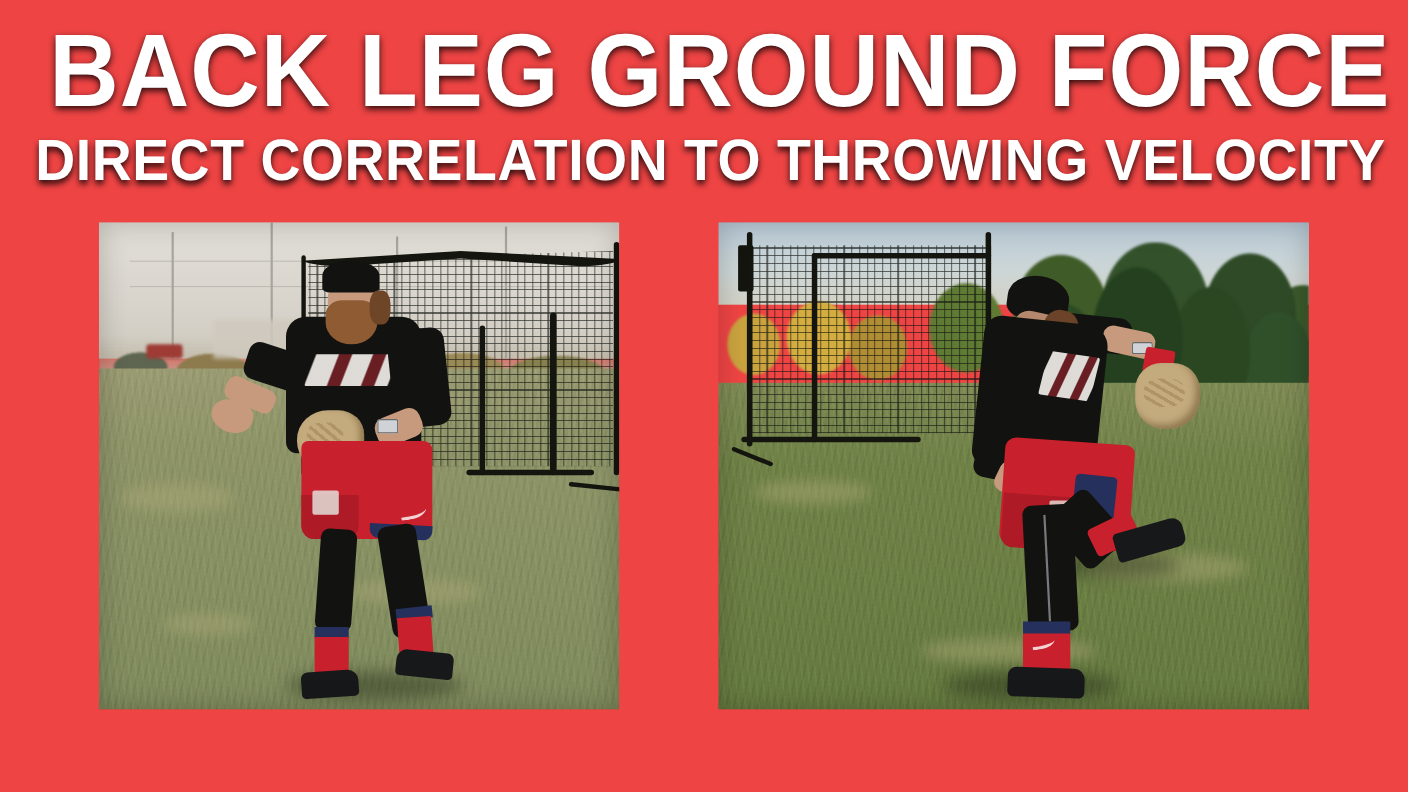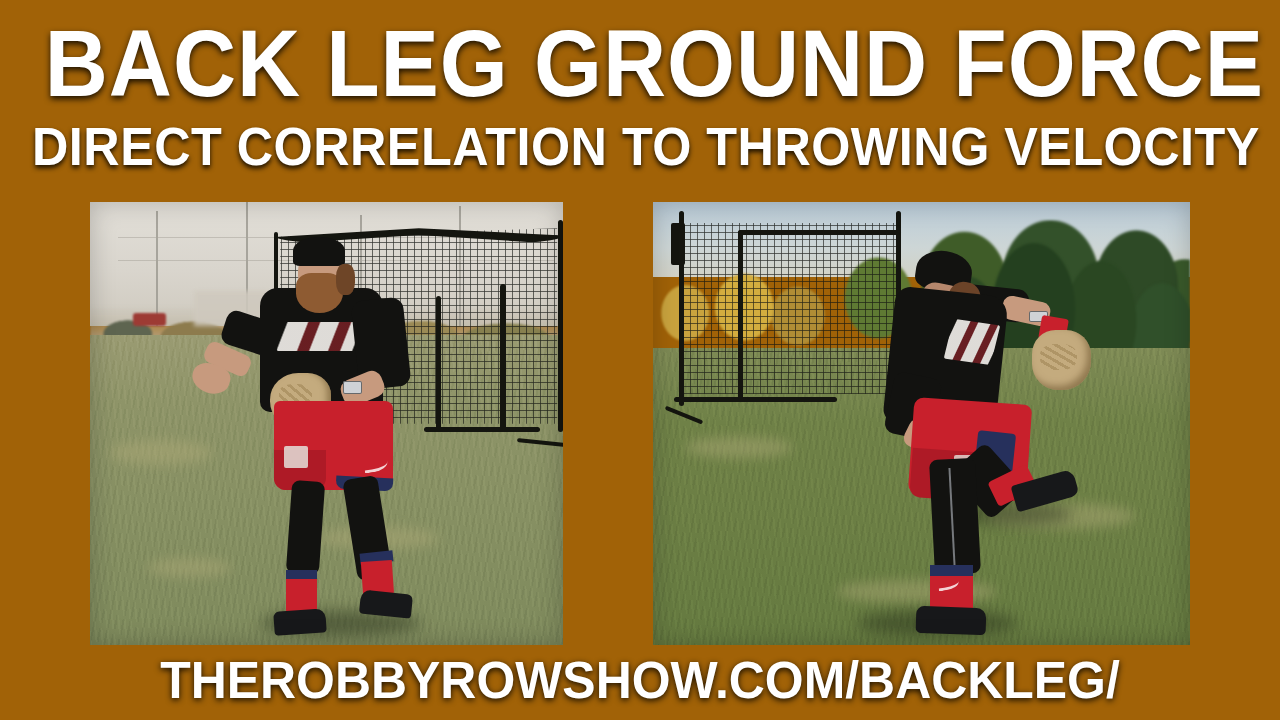--- a/index.html
+++ b/index.html
@@ -4,21 +4,21 @@
 <style>
   * { box-sizing: border-box; margin: 0; padding: 0; }
   html, body {
     width: 1280px; height: 720px;
     background: #000; overflow: hidden;
     font-family: "Liberation Sans", sans-serif;
   }
   .thumb {
     position: relative;
     width: 1280px; height: 720px;
-    background: #a16207;
+    background: #ef4444;
   }
 
   
   .title-block {
     position: absolute;
     left: 0; top: 0; width: 1280px;
     text-align: center;
     z-index: 30;
   }
   .main-title {
@@ -363,17 +363,14 @@
         <div class="pc blk" style="left:52%;top:58%;width:8.5%;height:26%;border-radius:8px;transform:rotate(-3deg);"></div>
         <div class="pc" style="left:55.5%;top:60%;width:2px;height:22%;background:rgba(200,205,215,.55);transform:rotate(-3deg);"></div>
         <div class="pc navy" style="left:51.5%;top:82%;width:8%;height:2.6%;"></div>
         <div class="pc red" style="left:51.5%;top:84.5%;width:8%;height:8%;border-radius:0 0 4px 4px;"></div>
         <div class="logo-swoosh" style="left:53%;top:85%;width:4%;height:2.4%;"></div>
         <div class="pc shoe" style="left:49%;top:91.5%;width:13%;height:6%;border-radius:8px 10px 5px 5px;transform:rotate(2deg);"></div>
       </div>
     </div>
   </div>
 
-  <div class="url-bar">
-    <span class="url-text">THEROBBYROWSHOW.COM/BACKLEG/</span>
-  </div>
 
 </div>
 
 </body></html>

